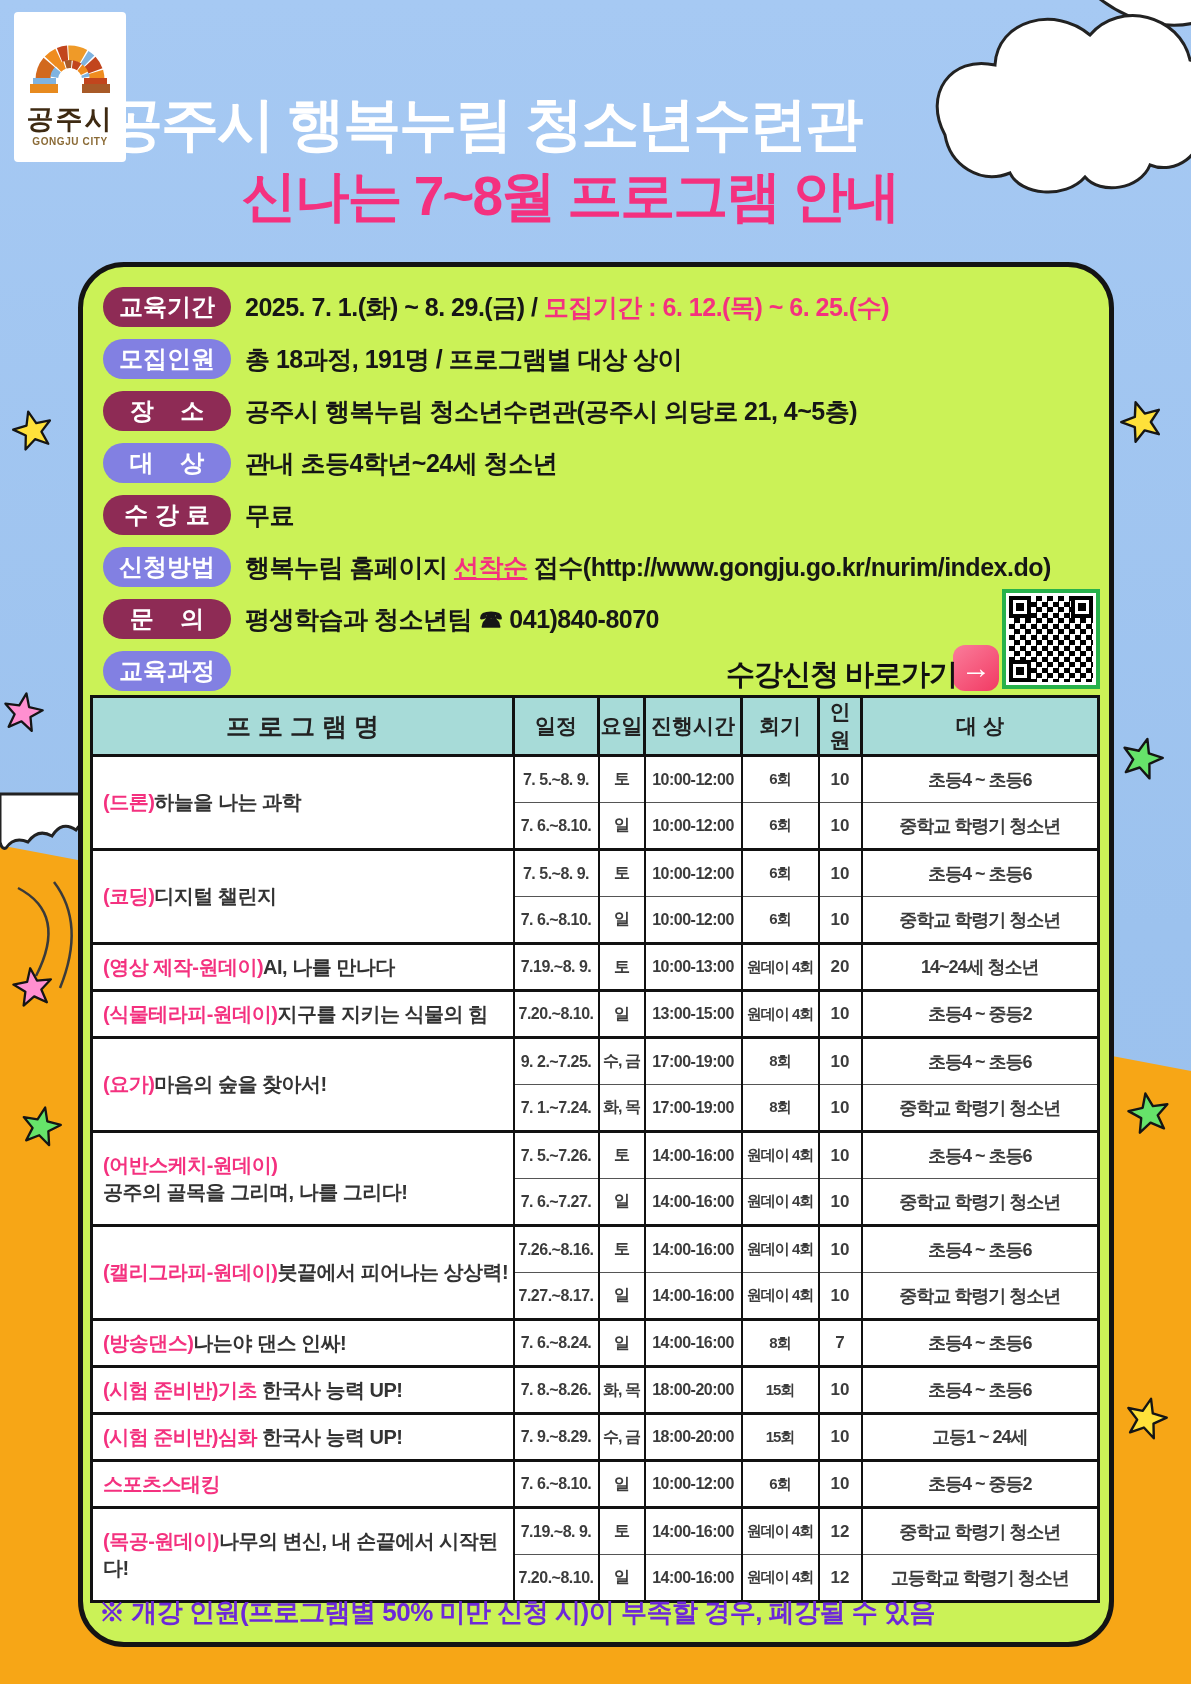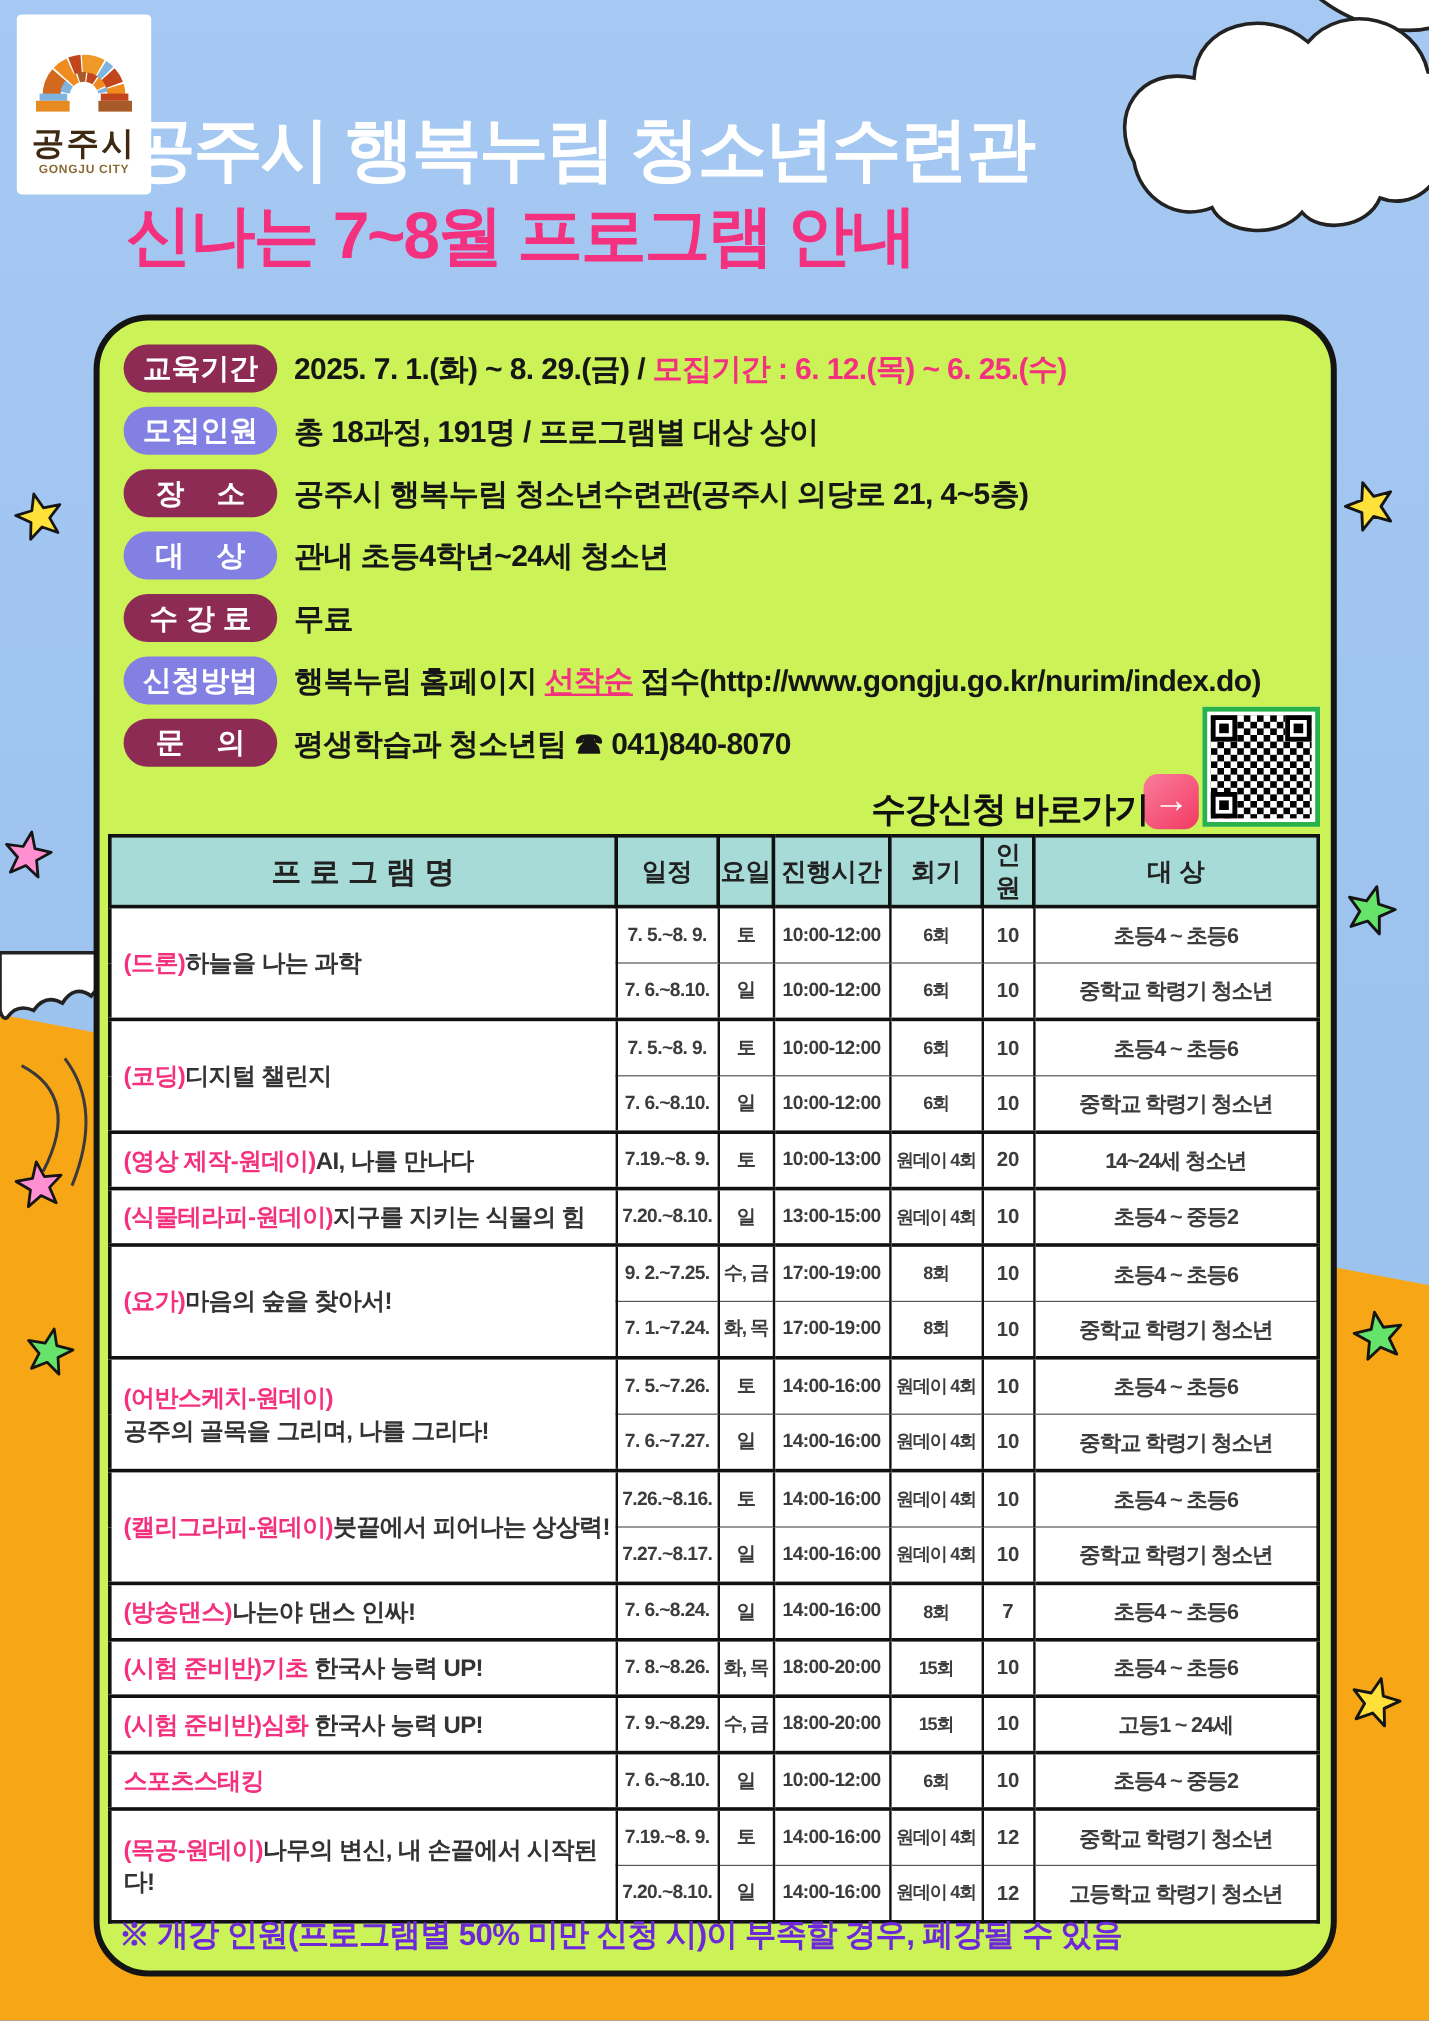--- a/index.html
+++ b/index.html
@@ -11,21 +11,21 @@
   .decor{position:absolute;z-index:1;}
   .star{position:absolute;z-index:1;}
   
   .logo{position:absolute;left:14px;top:12px;width:112px;height:150px;background:#fff;
         border-radius:4px;z-index:3;text-align:center;}
   .logo-kr{font-size:27px;color:#3e2a12;letter-spacing:2px;line-height:30px;margin-top:-2px;}
   .logo-en{font-size:10px;color:#8a6a35;letter-spacing:.6px;margin-top:2px;}
   
   .title{position:absolute;left:105px;top:86px;width:930px;text-align:left;z-index:3;
          font-size:58px;color:#ffffff;letter-spacing:-2px;}
-  .subtitle{position:absolute;left:105px;top:160px;width:930px;z-index:3;
+  .subtitle{position:absolute;left:105px;top:160px;width:930px;text-align:center;z-index:3;
          font-size:55px;color:#f4317f;letter-spacing:-2px;}
   
   .panel{position:absolute;left:78px;top:262px;width:1026px;height:1375px;background:#cbf257;
          border:5px solid #141414;border-radius:46px;z-index:2;}
   .info-rows{position:absolute;left:20px;top:14px;right:16px;}
   .info-row{display:flex;align-items:center;height:52px;gap:14px;}
   .pill{min-width:128px;height:40px;border-radius:21px;display:flex;align-items:center;
         justify-content:center;color:#fff;font-size:24px;white-space:pre;padding:0 10px;
         box-sizing:border-box;}
   .maroon{background:#8e2b55;}
@@ -167,20 +167,24 @@
           <span class="info-text"><span>무료</span></span>
         </div>
         <div class="info-row">
           <span class="pill peri">신청방법</span>
           <span class="info-text"><span>행복누림 홈페이지 </span><span class="pink u">선착순</span><span> 접수(http://www.gongju.go.kr/nurim/index.do)</span></span>
         </div>
         <div class="info-row">
           <span class="pill maroon">문    의</span>
           <span class="info-text"><span>평생학습과 청소년팀 ☎ 041)840-8070</span></span>
         </div>
+        <div class="info-row">
+          <span class="pill peri">교육과정</span>
+          <span class="info-text"></span>
+        </div>
       </div>
 
     <div class="cta-label">수강신청 바로가기</div>
     <div class="cta-btn">
       <span>→</span>
     </div>
     <div class="qr">
       <div class="qr-inner">
         <i class="qr-tl"></i>
           <i class="qr-tr"></i>

